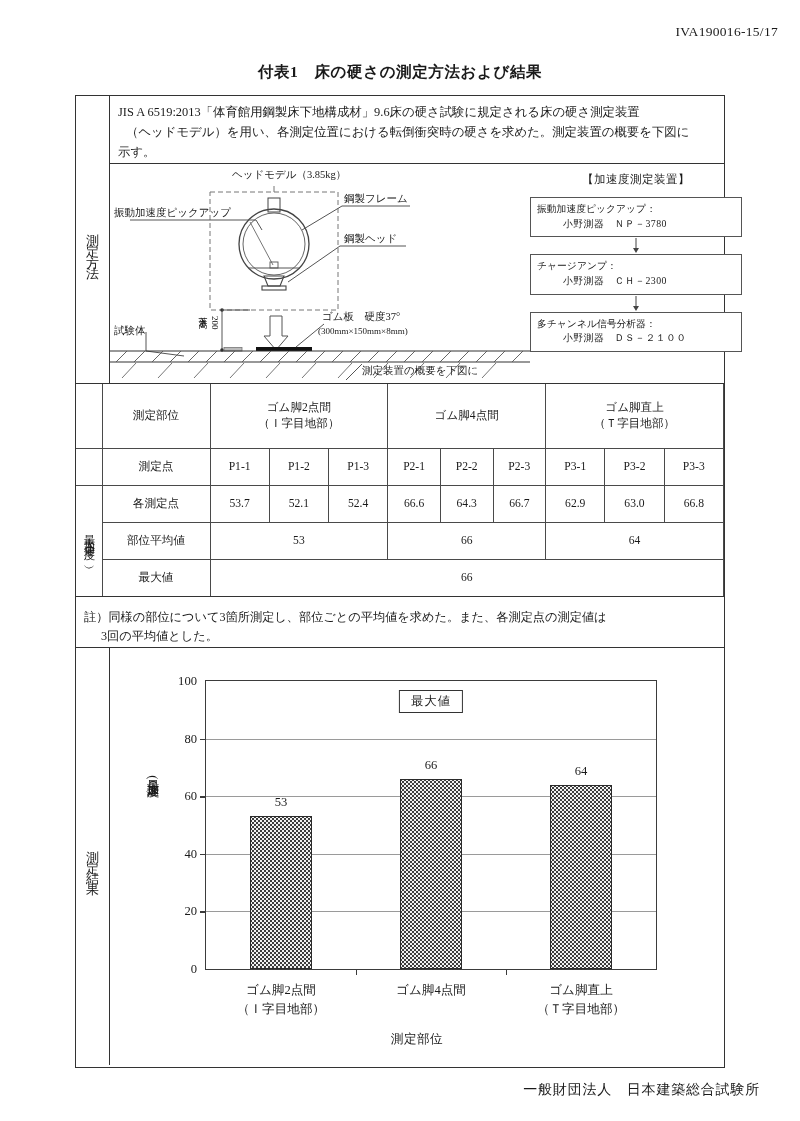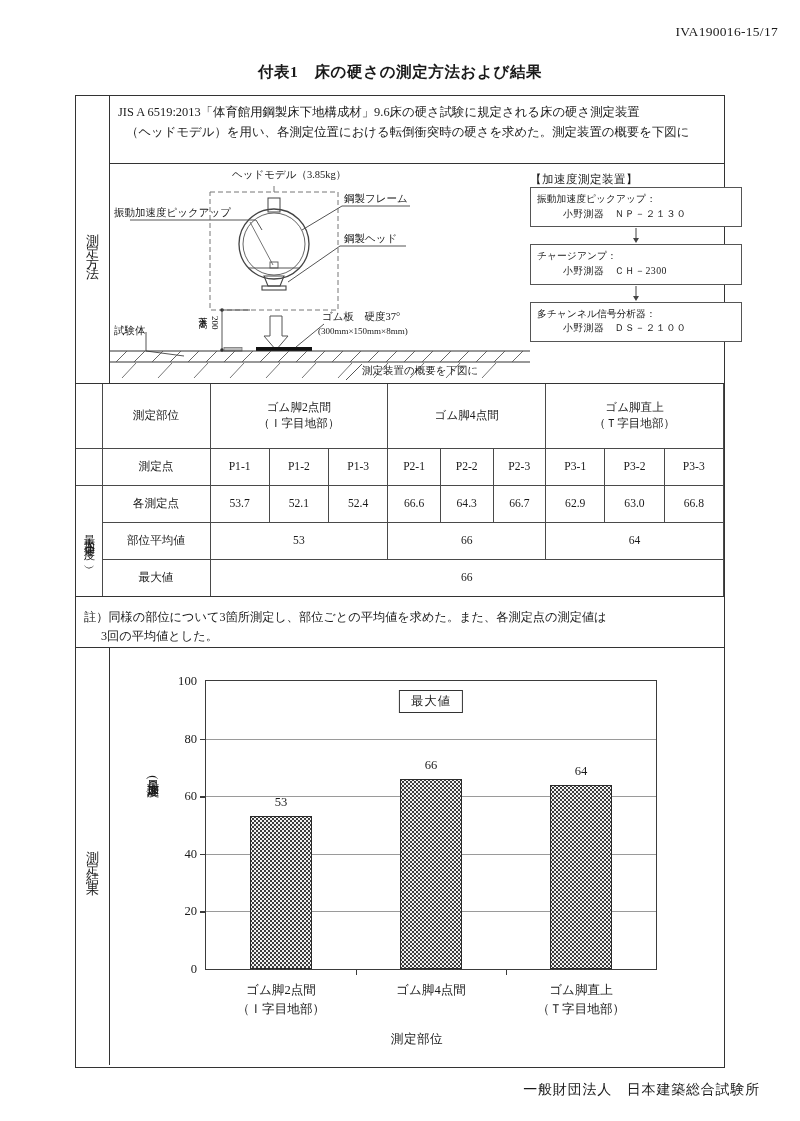--- a/index.html
+++ b/index.html
@@ -66,21 +66,21 @@
   .intro p { margin: 0; }
   .intro .ind { padding-left: 8px; }
 
   
   .diagram { position: relative; height: 218px; }
   .dg-text { position: absolute; font-size: 10.5px; white-space: nowrap; }
   .dg-text.sm { font-size: 9px; }
 
   
   .devices { position: absolute; left: 420px; top: 8px; width: 212px; }
-  .dev-title { font-size: 11.5px; margin-bottom: 0; letter-spacing: .5px; }
+  .dev-title { font-size: 11.5px; margin-bottom: 10px; letter-spacing: .5px; text-align: center; }
   .dev-box {
     border: 1px solid #555; padding: 4px 6px 5px 6px;
     font-size: 9.8px; line-height: 1.5; background: #fff;
   }
   .dev-box .l2 { padding-left: 26px; letter-spacing: .5px; }
   .dev-arrow { text-align: center; height: 17px; position: relative; }
   .dev-arrow::before {
     content: ""; position: absolute; left: 50%; top: 1px;
     width: 1px; height: 11px; background: #444; transform: translateX(-50%);
   }
@@ -188,20 +188,21 @@
 
     <div class="sec sec-method">
       <div class="sec-label">
         <div class="vlabel">測定方法</div>
       </div>
       <div class="sec-body">
 
         <div class="intro">
           <p>JIS A 6519:2013「体育館用鋼製床下地構成材」9.6床の硬さ試験に規定される床の硬さ測定装置</p>
           <p class="ind">（ヘッドモデル）を用い、各測定位置における転倒衝突時の硬さを求めた。測定装置の概要を下図に</p>
+          <p>示す。</p>
         </div>
 
         <div class="diagram">
 
           <svg width="420" height="218" viewBox="0 0 420 218" style="position:absolute;left:0;top:0;">
 
             <rect x="100" y="28" width="128" height="118" fill="none" stroke="#777" stroke-width="1" stroke-dasharray="5,3"></rect>
 
             <line x1="164" y1="22" x2="164" y2="28" stroke="#777" stroke-width="1"></line>
 
@@ -298,21 +299,21 @@
           <div class="dg-text sm" style="left:208px; top:162px;">(300mm×150mm×8mm)</div>
           <div class="dg-text sm" style="left:86px; top:146px; writing-mode:vertical-rl; letter-spacing:1px;">落下高さ</div>
           <div class="dg-text sm" style="left:100px; top:152px; writing-mode:vertical-rl;">200</div>
           <div class="dg-text" style="left:252px; top:200px;">測定装置の概要を下図に</div>
 
           <div class="devices">
             <div class="dev-title">【加速度測定装置】</div>
 
             <div class="dev-box">
               <div>振動加速度ピックアップ：</div>
-              <div class="l2">小野測器　ＮＰ－２１３０</div>
+              <div class="l2">小野測器　ＮＰ－3780</div>
             </div>
             <div class="dev-arrow"></div>
 
             <div class="dev-box">
               <div>チャージアンプ：</div>
               <div class="l2">小野測器　ＣＨ－2300</div>
             </div>
             <div class="dev-arrow"></div>
 
             <div class="dev-box">

